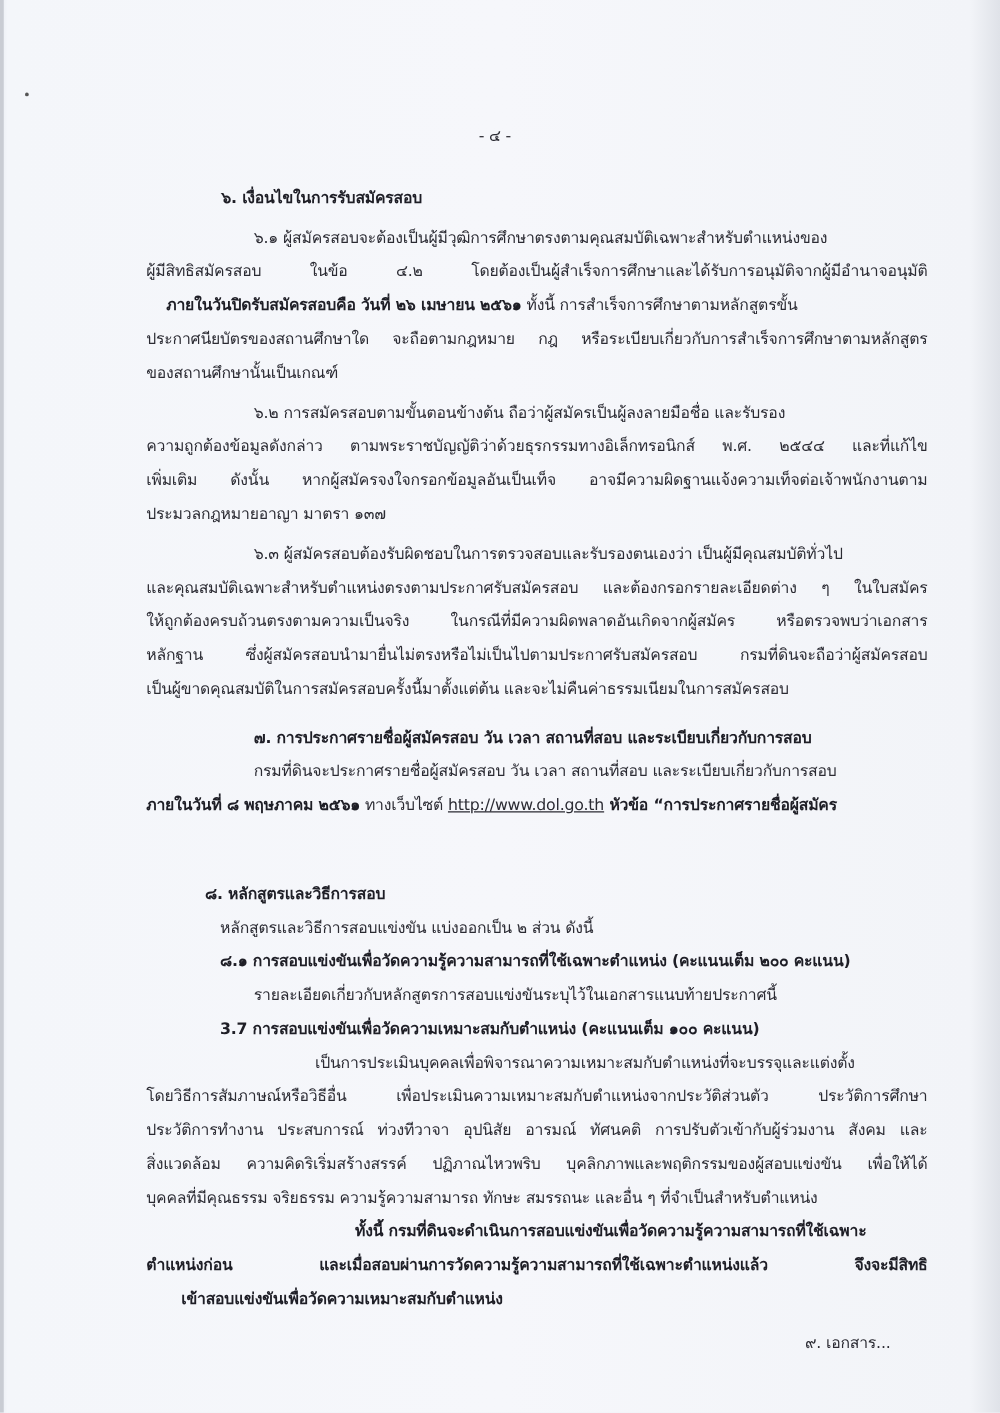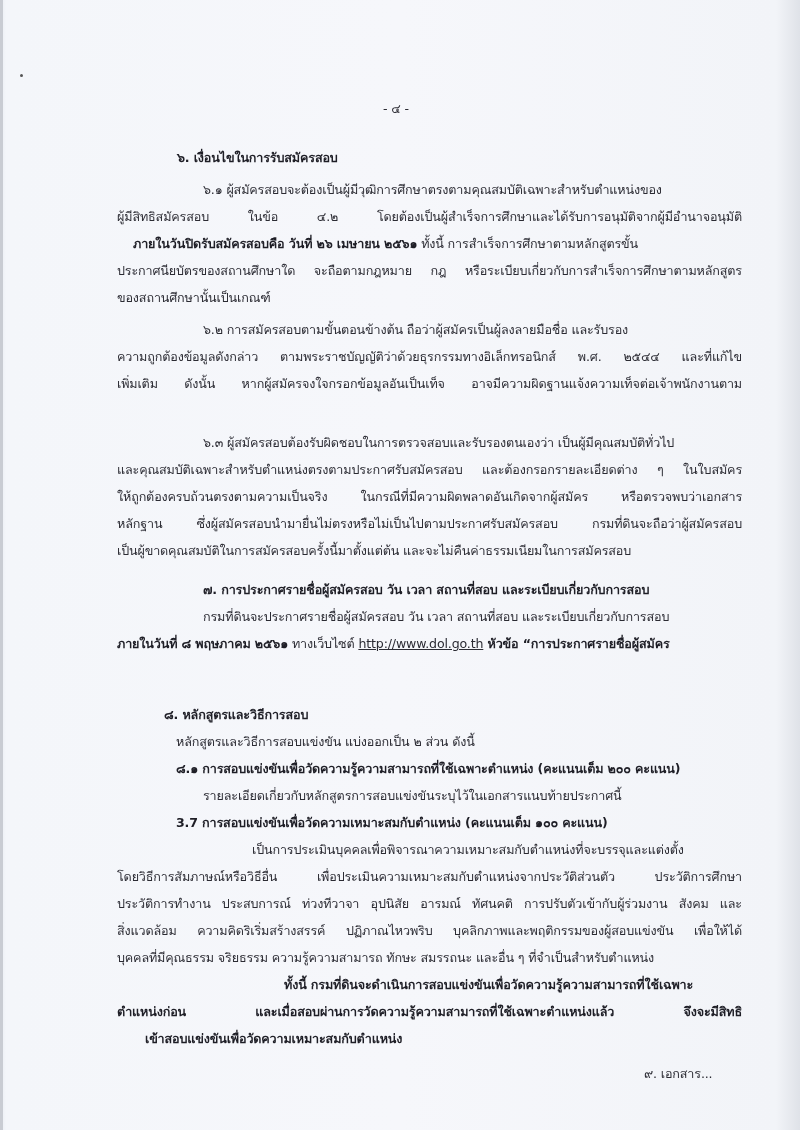--- a/index.html
+++ b/index.html
@@ -39,20 +39,21 @@
   <div class="ln" style="left:117px; top:234px;margin-left:16px;">
     <span class="b">ภายในวันปิดรับสมัครสอบคือ วันที่ ๒๖ เมษายน ๒๕๖๑</span>
     <span>ทั้งนี้ การสำเร็จการศึกษาตามหลักสูตรขั้น</span>
   </div>
   <div class="ln j" style="left:117px; top:261px;">ประกาศนียบัตรของสถานศึกษาใด จะถือตามกฎหมาย กฎ หรือระเบียบเกี่ยวกับการสำเร็จการศึกษาตามหลักสูตร</div>
   <div class="ln" style="left:117px; top:288px;">ของสถานศึกษานั้นเป็นเกณฑ์</div>
 
   <div class="ln" style="left:203px; top:320px;">๖.๒ การสมัครสอบตามขั้นตอนข้างต้น ถือว่าผู้สมัครเป็นผู้ลงลายมือชื่อ และรับรอง</div>
   <div class="ln j" style="left:117px; top:347px;">ความถูกต้องข้อมูลดังกล่าว ตามพระราชบัญญัติว่าด้วยธุรกรรมทางอิเล็กทรอนิกส์ พ.ศ. ๒๕๔๔ และที่แก้ไข</div>
   <div class="ln j" style="left:117px; top:374px;">เพิ่มเติม ดังนั้น หากผู้สมัครจงใจกรอกข้อมูลอันเป็นเท็จ อาจมีความผิดฐานแจ้งความเท็จต่อเจ้าพนักงานตาม</div>
+  <div class="ln" style="left:117px; top:401px;">ประมวลกฎหมายอาญา มาตรา ๑๓๗</div>
 
   <div class="ln" style="left:203px; top:433px;">๖.๓ ผู้สมัครสอบต้องรับผิดชอบในการตรวจสอบและรับรองตนเองว่า เป็นผู้มีคุณสมบัติทั่วไป</div>
   <div class="ln j" style="left:117px; top:460px;">และคุณสมบัติเฉพาะสำหรับตำแหน่งตรงตามประกาศรับสมัครสอบ และต้องกรอกรายละเอียดต่าง ๆ ในใบสมัคร</div>
   <div class="ln j" style="left:117px; top:514px;">หลักฐาน ซึ่งผู้สมัครสอบนำมายื่นไม่ตรงหรือไม่เป็นไปตามประกาศรับสมัครสอบ กรมที่ดินจะถือว่าผู้สมัครสอบ</div>
   <div class="ln j" style="left:117px; top:487px;">ให้ถูกต้องครบถ้วนตรงตามความเป็นจริง ในกรณีที่มีความผิดพลาดอันเกิดจากผู้สมัคร หรือตรวจพบว่าเอกสาร</div>
   <div class="ln" style="left:117px; top:541px;">เป็นผู้ขาดคุณสมบัติในการสมัครสอบครั้งนี้มาตั้งแต่ต้น และจะไม่คืนค่าธรรมเนียมในการสมัครสอบ</div>
 
   <div class="ln b" style="left:203px; top:580px;">๗. การประกาศรายชื่อผู้สมัครสอบ วัน เวลา สถานที่สอบ และระเบียบเกี่ยวกับการสอบ</div>
   <div class="ln" style="left:203px; top:607px;">กรมที่ดินจะประกาศรายชื่อผู้สมัครสอบ วัน เวลา สถานที่สอบ และระเบียบเกี่ยวกับการสอบ</div>
   <div class="ln" style="left:117px; top:634px;">

